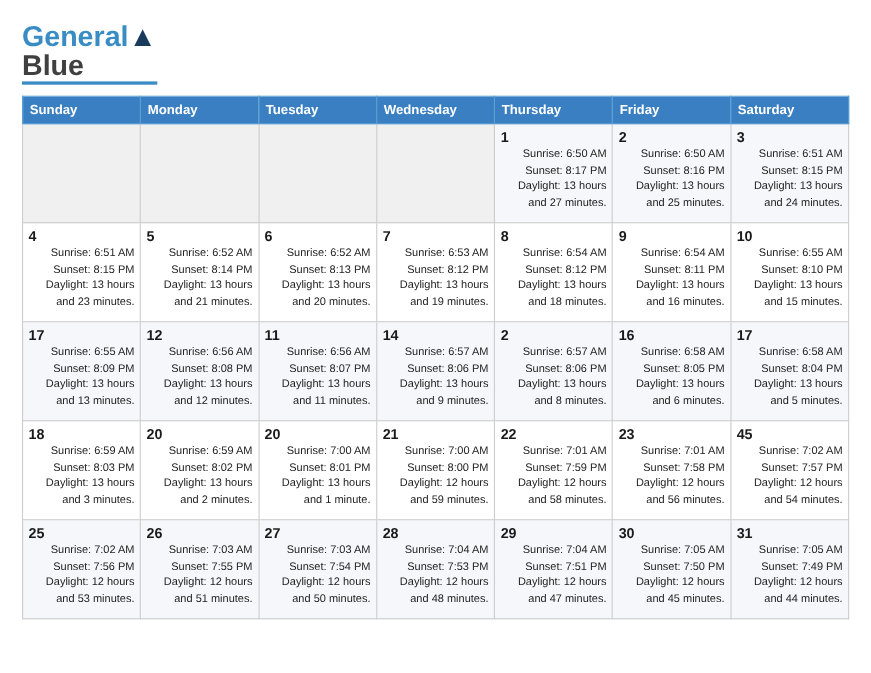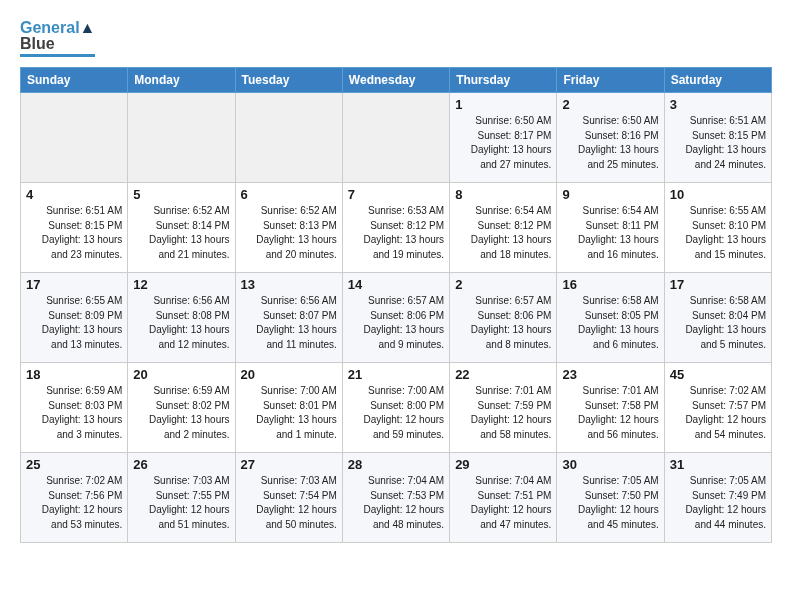--- a/index.html
+++ b/index.html
@@ -15,21 +15,21 @@
       justify-content: space-between;
       align-items: flex-start;
       margin-bottom: 10px;
     }
     .logo {
       display: flex;
       flex-direction: column;
       align-items: flex-start;
     }
     .logo-text {
-      font-size: 16px;
+      font-size: 26px;
       font-weight: bold;
       color: #1a3a5c;
       line-height: 1;
     }
     .logo-text span {
       color: #3a8cc4;
     }
     .logo-underline {
       width: 100%;
       height: 3px;
@@ -212,21 +212,21 @@
 and 13 minutes.</div>
         </td>
         <td>
           <span class="day-num">12</span>
           <div class="day-info" style="white-space: pre-line;">Sunrise: 6:56 AM
 Sunset: 8:08 PM
 Daylight: 13 hours
 and 12 minutes.</div>
         </td>
         <td>
-          <span class="day-num">13</span>
+          <span class="day-num">11</span>
           <div class="day-info" style="white-space: pre-line;">Sunrise: 6:56 AM
 Sunset: 8:07 PM
 Daylight: 13 hours
 and 11 minutes.</div>
         </td>
         <td>
           <span class="day-num">14</span>
           <div class="day-info" style="white-space: pre-line;">Sunrise: 6:57 AM
 Sunset: 8:06 PM
 Daylight: 13 hours

